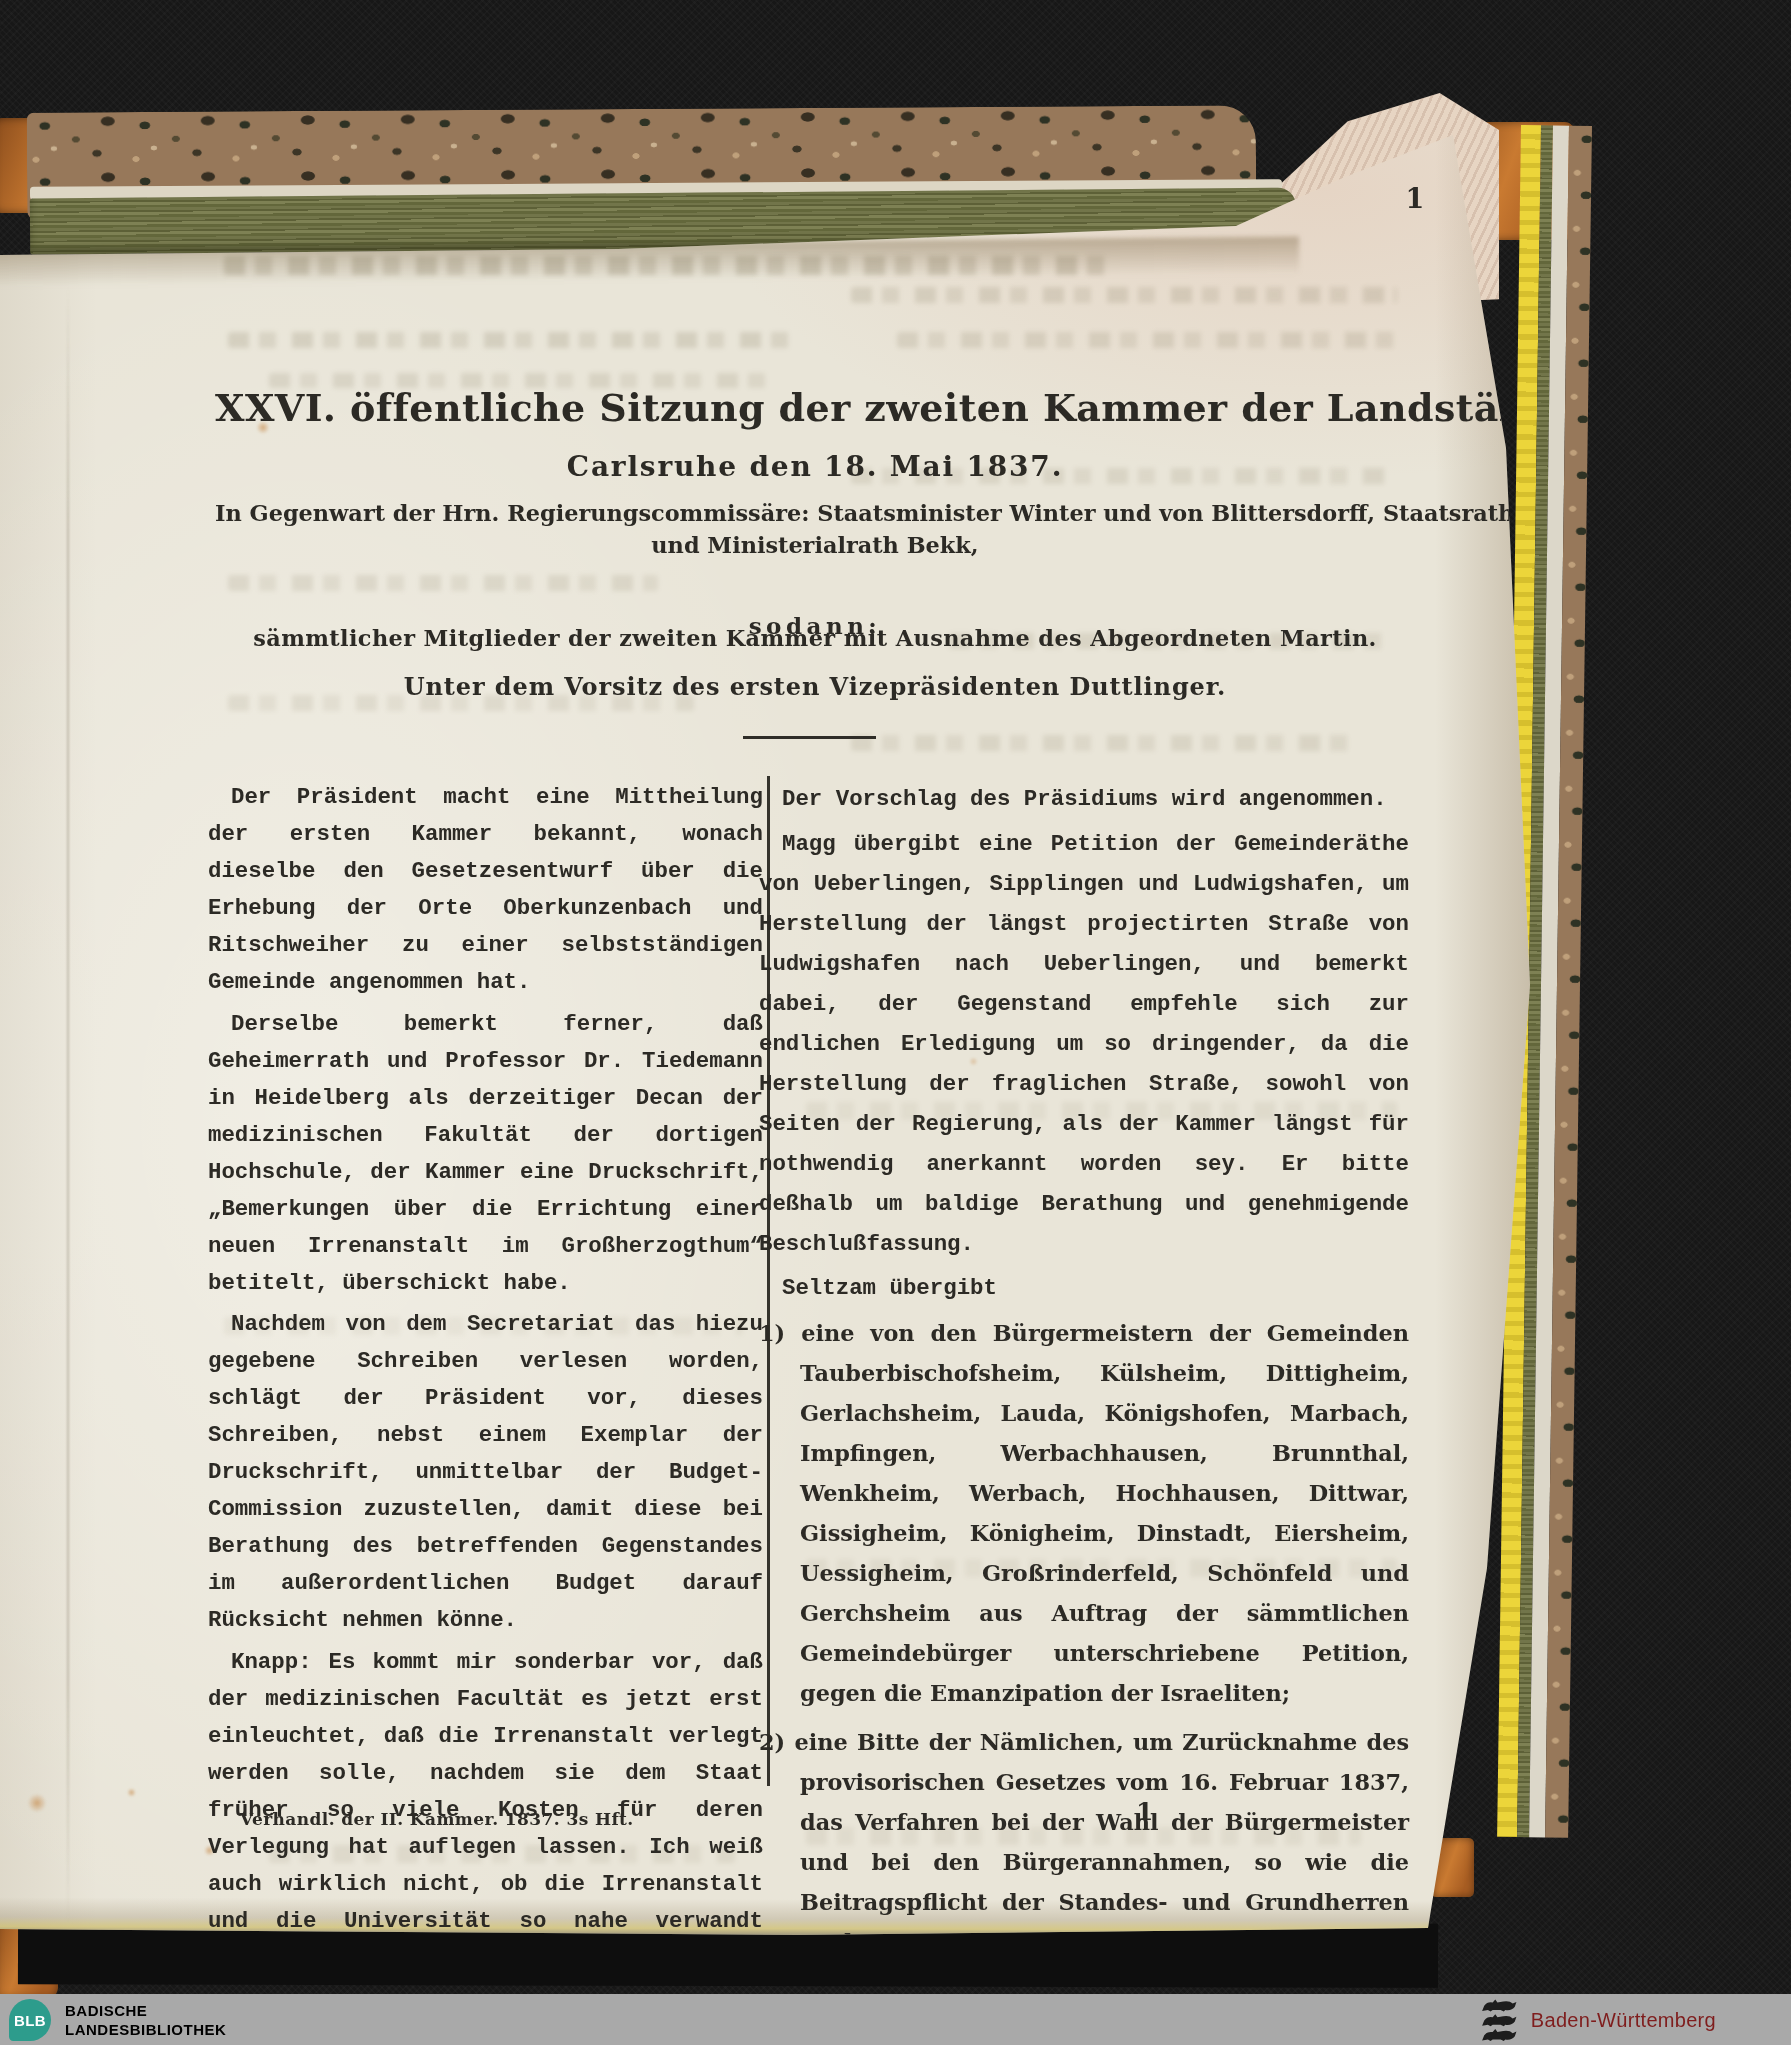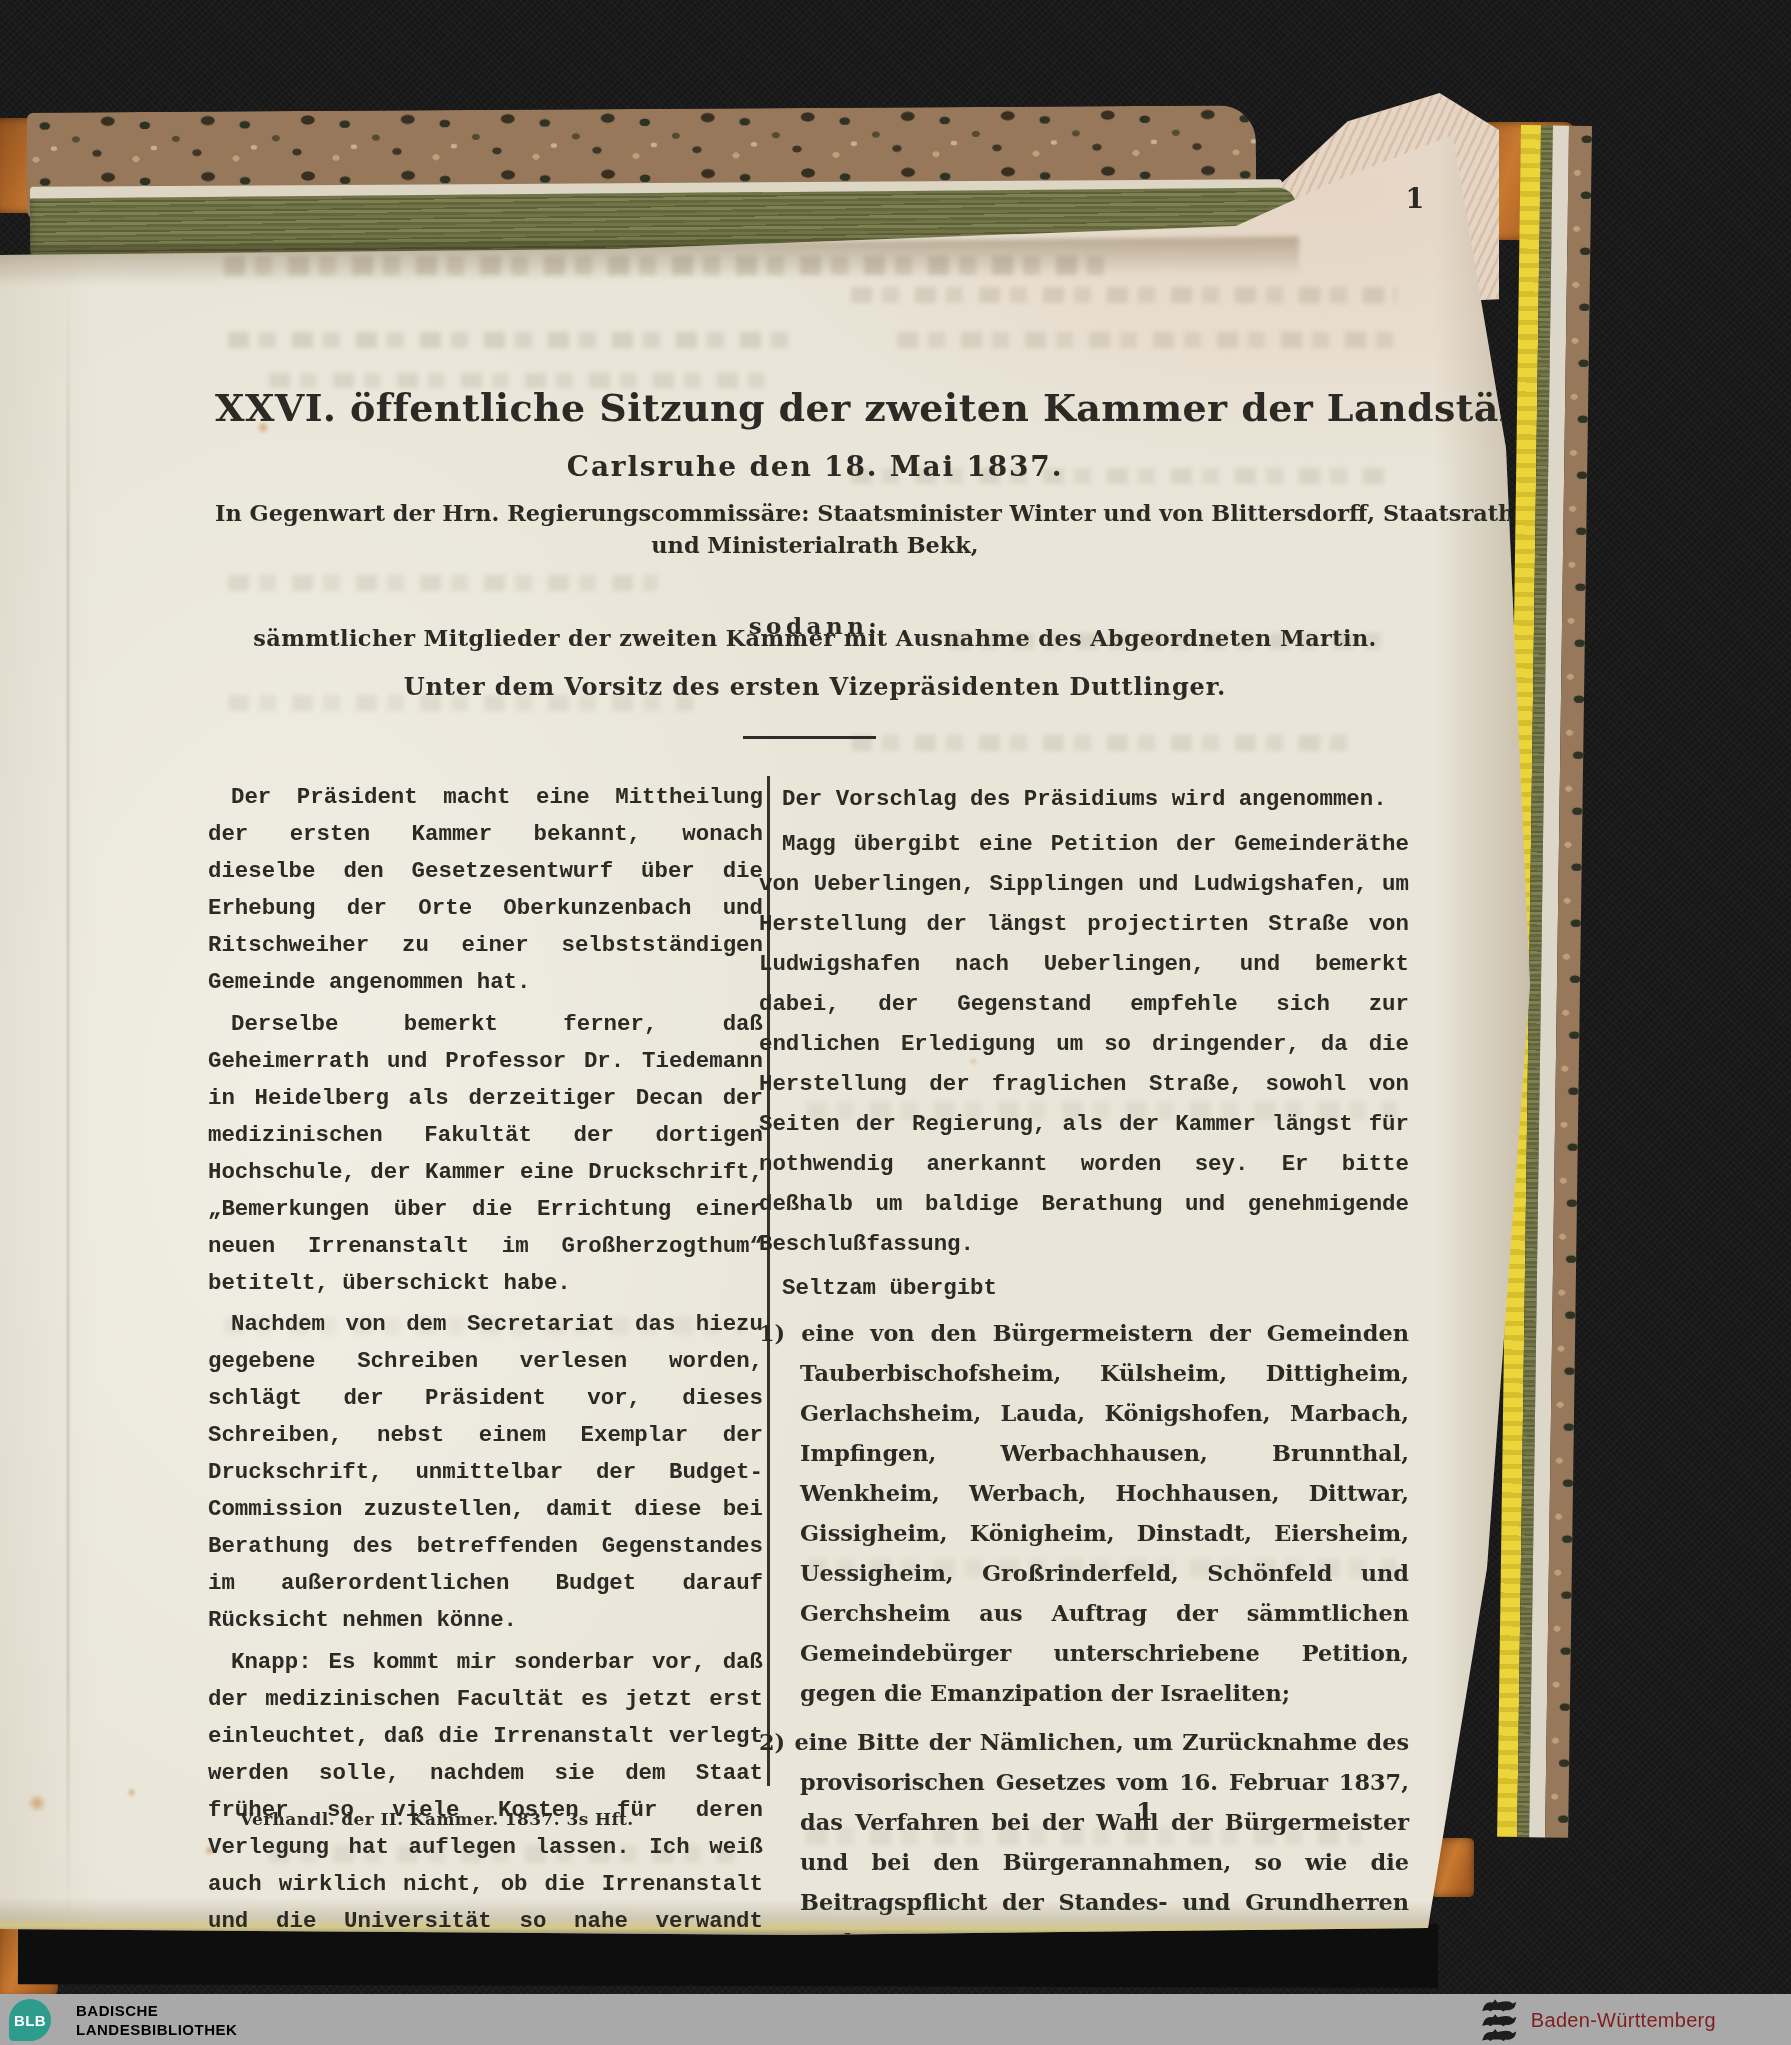--- a/index.html
+++ b/index.html
@@ -62,21 +62,21 @@
   .col p{margin:0 0 4.5px 0;text-indent:23px;font-family:Liberation Mono, monospace;}
   .col-left{left:217px;width:555px;}
   .col-right{left:768px;width:650px;line-height:40px;}
   .col-right .li{padding-left:41px;text-indent:-41px;margin:5.4px 0 9px 0;}
   .divider{position:absolute;left:776px;top:679px;width:2.7px;height:1010px;background:#35332c;}
   .vol-line{position:absolute;left:249px;top:1712px;font-size:17px;font-weight:700;letter-spacing:0.4px;white-space:nowrap;}
   .sig{position:absolute;left:1145px;top:1700px;font-size:25px;font-weight:700;}
   
   .footer-bar{position:absolute;left:0;top:1994px;width:1791px;height:52px;background:#a9a9a9;
     font-family:"Liberation Sans", sans-serif;display:flex;align-items:center;justify-content:space-between;}
-  .blb{display:flex;align-items:center;gap:25px;margin-left:9px;}
+  .blb{display:flex;align-items:center;gap:14px;margin-left:9px;}
   .blb-mark{width:42px;height:42px;background:#2d9c8c;border-radius:50% 50% 50% 10%;
     display:flex;align-items:center;justify-content:center;color:#fff;font-weight:bold;font-size:15px;letter-spacing:0.4px;}
   .blb-name{color:#000000;font-weight:bold;font-size:15px;line-height:19px;letter-spacing:0.5px;}
   .bw{display:flex;align-items:center;gap:12.5px;margin-right:75px;}
   .bw-label{color:#7f1d1d;font-size:20px;font-weight:400;letter-spacing:0.3px;}
 </style>
 </head>
 <body>
 
 <div class="stage">

